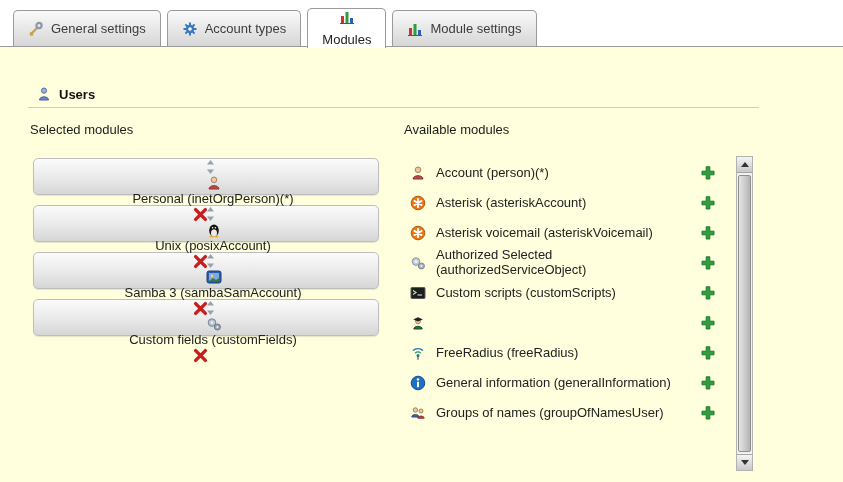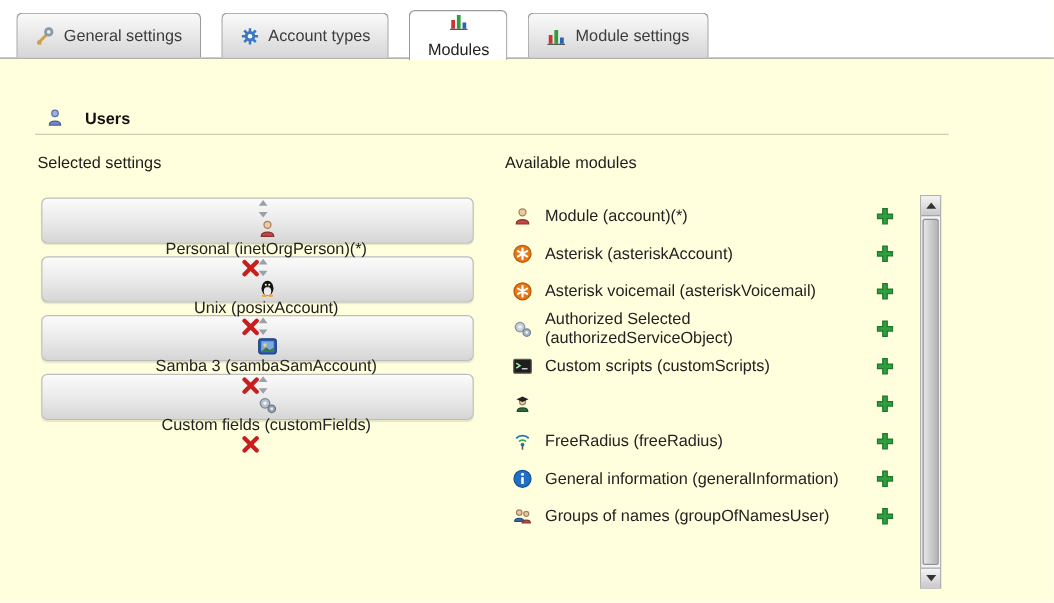--- a/index.html
+++ b/index.html
@@ -18,21 +18,21 @@
   .content-panel {
     position: absolute; left: 0; right: 0; top: 46px; bottom: 0;
     background: #ffffdd;
     border-top: 1px solid #9a9a9a;
     z-index: 1;
   }
 
   
   .tabbar {
     position: absolute; top: 8px; left: 13px;
-    display: flex; align-items: flex-end; gap: 16px;
+    display: flex; align-items: flex-end; gap: 6px;
     z-index: 5;
   }
   .tab {
     height: 36px; margin-bottom: 2px;
     display: flex; align-items: center; gap: 7px;
     padding: 0 14px;
     border: 1px solid #9a9a9a; border-bottom: 0;
     border-radius: 5px 5px 0 0;
     background: linear-gradient(#fafafa, #d6d6d6);
     color: #3c3c3c;
@@ -43,21 +43,21 @@
     height: 40px; margin-bottom: 0;
     background: #ffffff;
     color: #222;
     flex-direction: column;
   }
   .tab svg { width: 16px; height: 16px; flex: 0 0 16px; }
 
   
   .section-heading {
     position: absolute; left: 36px; top: 86px;
-    display: flex; align-items: center; gap: 16px;
+    display: flex; align-items: center; gap: 7px;
     font-weight: bold; color: #111;
     z-index: 2;
   }
   .section-heading svg { width: 16px; height: 16px; }
   .section-rule {
     position: absolute; left: 28px; top: 107px; width: 731px;
     border: 0; border-top: 1px solid #cfcfb0;
     z-index: 2;
   }
 
@@ -165,21 +165,21 @@
 
   <div class="section-heading">
     <svg viewBox="0 0 16 16">
         <circle cx="8" cy="4.6" r="2.6" fill="#9db1e0" stroke="#5a6fa0"></circle>
         <path d="M3.5 14c0-4.2 9-4.2 9 0z" fill="#7389cc" stroke="#4a5e92"></path>
       </svg>
     <span>Users</span>
   </div>
   <hr class="section-rule">
 
-  <div class="col-heading sel">Selected settings</div>
+  <div class="col-heading sel">Selected modules</div>
   <div class="col-heading avail">Available modules</div>
 
   <div class="selected-list">
 
     <div class="sel-row">
       <span class="drag-handle">
           <svg viewBox="0 0 11 16">
             <path d="M5.5 1l3.5 4.5H2z" fill="#9aa0a8"></path>
             <path d="M5.5 15L2 10.5h7z" fill="#9aa0a8"></path>
           </svg>
@@ -282,21 +282,21 @@
 
   <div class="available-list">
 
     <div class="avail-row">
       <span class="mod-icon">
           <svg viewBox="0 0 16 16">
             <circle cx="8" cy="4.8" r="2.8" fill="#f0c8a0" stroke="#a08560"></circle>
             <path d="M3 14c0-4.4 10-4.4 10 0z" fill="#c04848" stroke="#8c3030"></path>
           </svg>
         </span>
-      <span class="mod-label">Module (account)(*)</span>
+      <span class="mod-label">Account (person)(*)</span>
       <span class="add-btn">
           <svg viewBox="0 0 16 16">
             <path d="M6.2 1.8h3.6v4.4H14v3.6H9.8V14H6.2V9.8H2V6.2h4.2z" fill="#2f9e3f" stroke="#1d7a2c"></path>
           </svg>
         </span>
     </div>
 
     <div class="avail-row">
       <span class="mod-icon">
           <svg viewBox="0 0 16 16">

